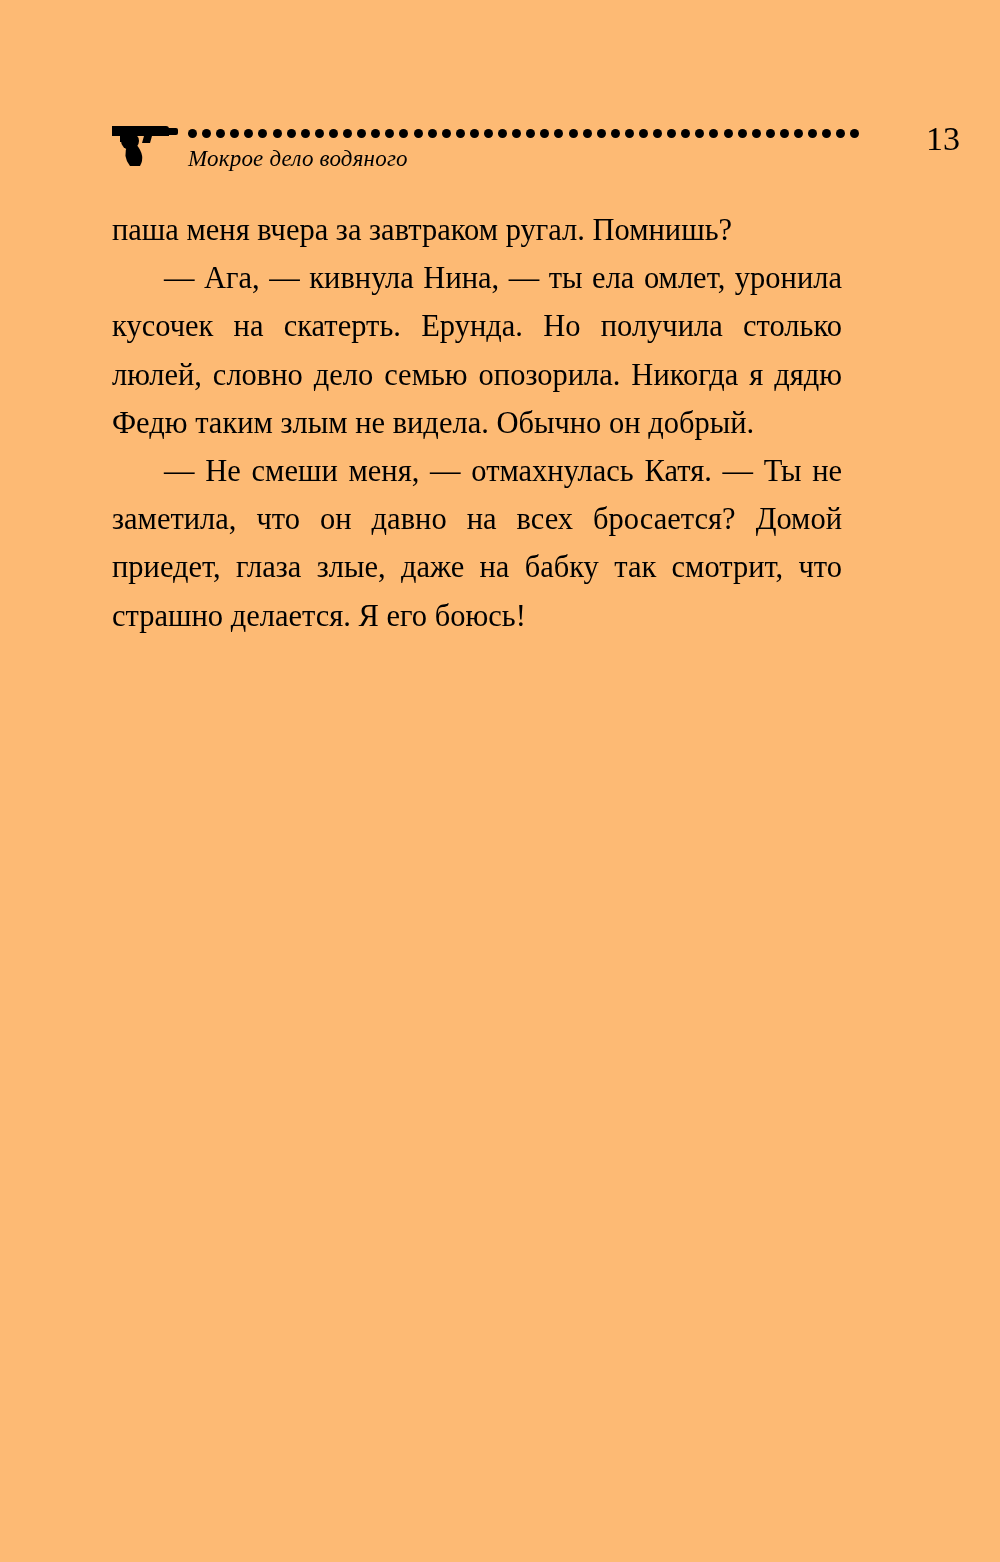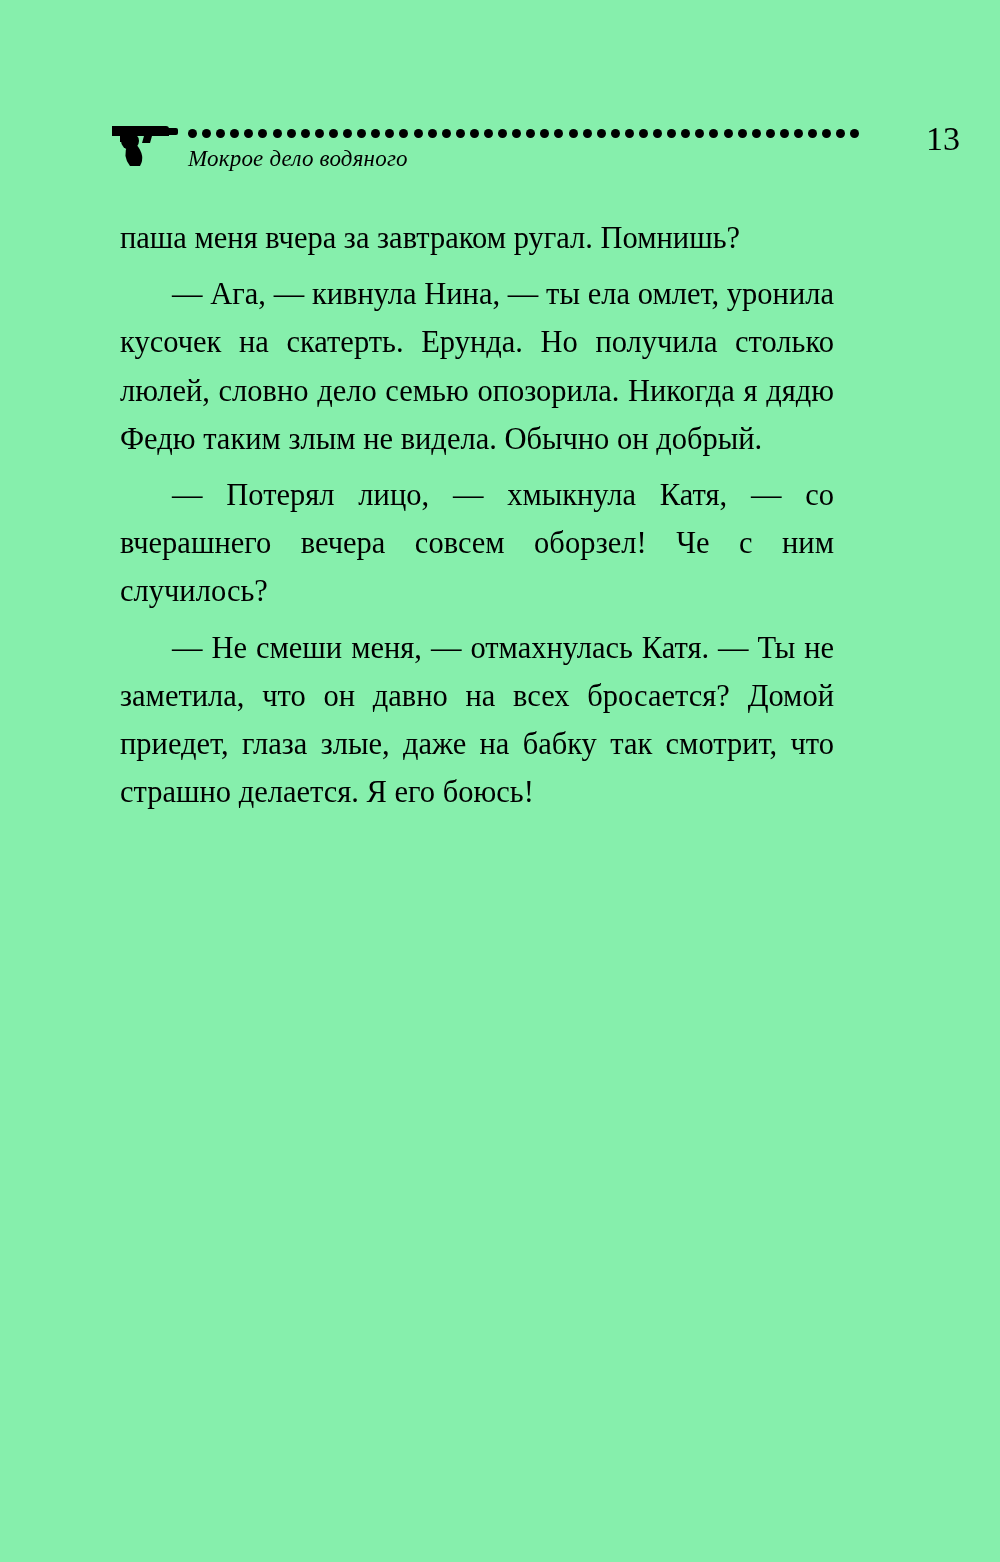--- a/index.html
+++ b/index.html
@@ -13,21 +13,21 @@
     position: relative;
     font-family: "Liberation Serif", serif;
     color: #000000;
     overflow: hidden;
   }
   .page {
     position: absolute;
     left: 0; top: 0;
     width: 1000px;
     height: 1562px;
-    background: #86efac;
+    background: #fdba74;
   }
   
   .header {
     position: absolute;
     left: 110px;
     top: 108px;
     width: 730px;
     height: 80px;
   }
   .gun-icon {
@@ -84,21 +84,21 @@
     left: 112px;
     top: 206px;
     width: 730px;
     font-size: 30.5px;
     line-height: 48.2px;
     text-align: justify;
     text-justify: inter-word;
     color: #000;
   }
   .body-text p {
-    margin: 8px;
+    margin: 0;
     text-indent: 0;
   }
   .body-text p.ind {
     text-indent: 52px;
   }
   .nowrap-last > :last-child { }
   
   .body-text p { hyphens: manual; }
 </style>
 </head>
@@ -173,17 +173,16 @@
     </span>
 
     <div class="running-title">Мокрое дело водяного</div>
 
     <div class="page-number">13</div>
   </div>
 
   <div class="body-text">
     <p>паша меня вчера за завтраком ругал. Помнишь?</p>
     <p class="ind">— Ага, — кивнула Нина, — ты ела омлет, уронила кусочек на скатерть. Ерунда. Но получила столько люлей, словно дело семью опозорила. Никогда я дядю Федю таким злым не видела. Обычно он добрый.</p>
-    <p class="ind">— Потерял лицо, — хмыкнула Катя, — со вчерашнего вечера совсем оборзел! Че с ним случилось?</p>
     <p class="ind">— Не смеши меня, — отмахнулась Катя. — Ты не заметила, что он давно на всех бросается? Домой приедет, глаза злые, даже на бабку так смотрит, что страшно делается. Я его боюсь!</p>
   </div>
 
 </div>
 
 </body></html>

